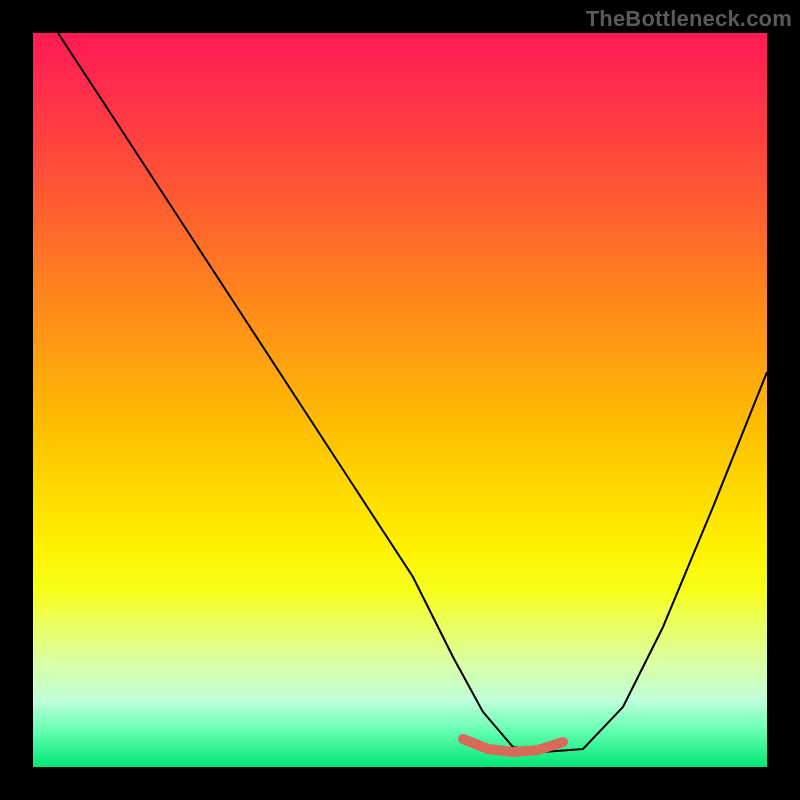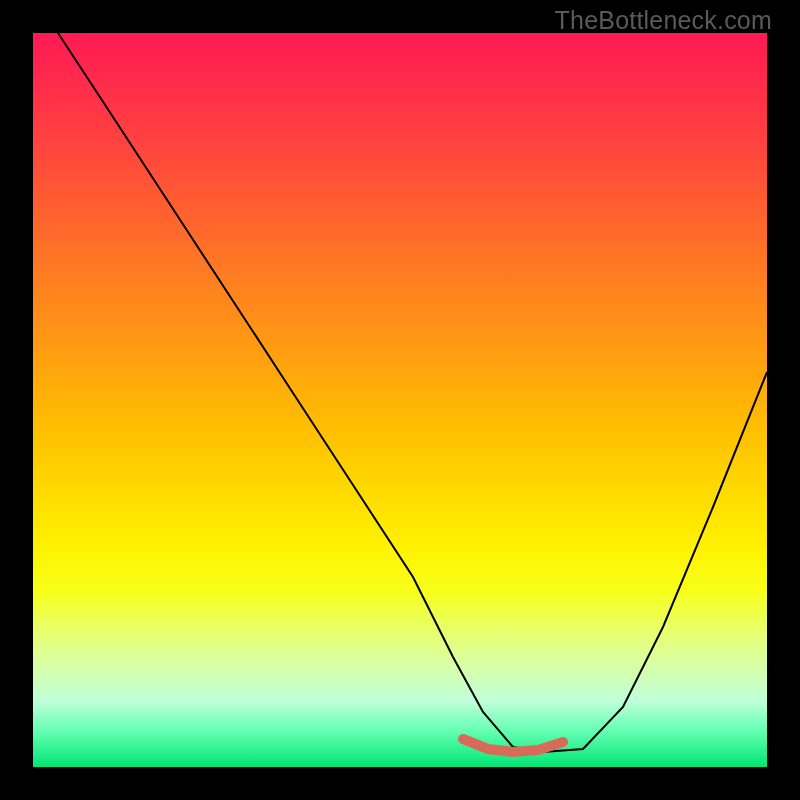--- a/index.html
+++ b/index.html
@@ -7,24 +7,24 @@
     width: 800px;
     height: 800px;
     background: #000;
     position: relative;
     font-family: Arial, sans-serif;
     overflow: hidden;
   }
   .watermark {
     position: absolute;
     top: 6px;
-    right: 28px;
+    right: 8px;
     color: #5a5a5a;
-    font-size: 25px;
-    font-weight: 400;
+    font-size: 22px;
+    font-weight: 700;
     z-index: 10;
     letter-spacing: 0.2px;
   }
   .plot-area {
     position: absolute;
     left: 33px;
     top: 33px;
     width: 734px;
     height: 734px;
     background: linear-gradient(to bottom,

